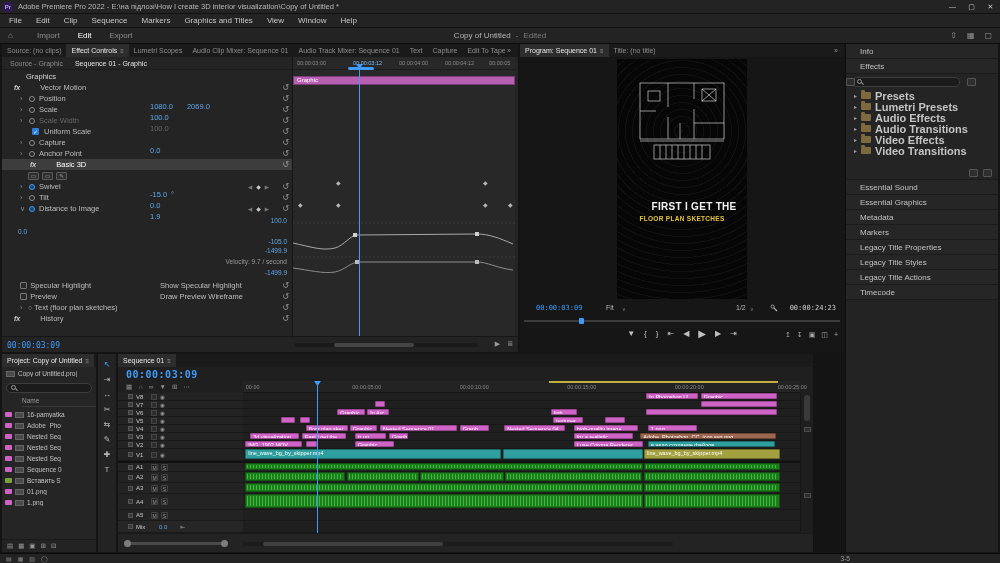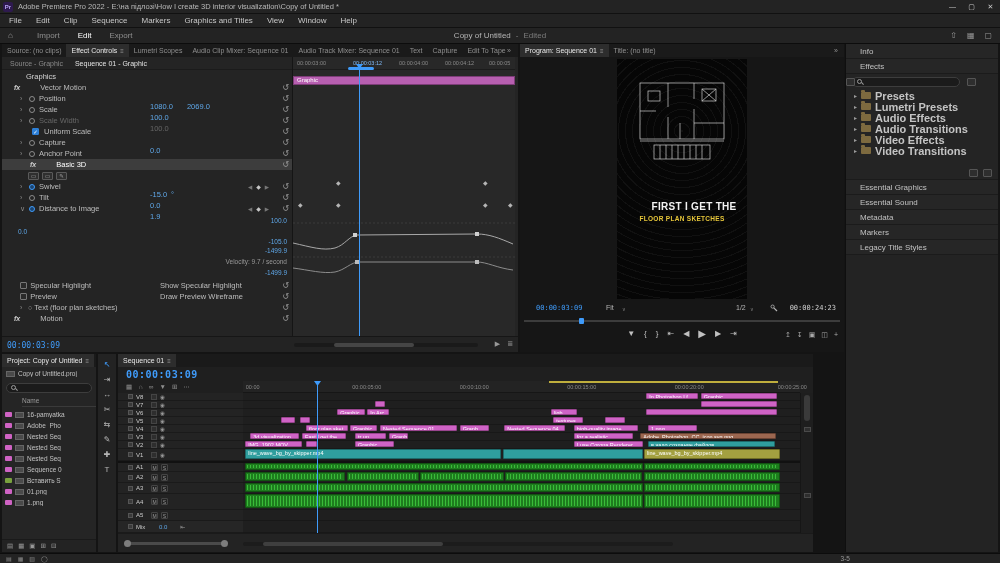--- a/index.html
+++ b/index.html
@@ -415,21 +415,21 @@
         <span class="reset">↺</span>
       </div>
       <div class="ec-row prop">
         <span class="twirl">›</span>
         <span class="circ">○</span>
         <span class="ec-lbl">Text (floor plan sketches)</span>
         <span class="reset">↺</span>
       </div>
       <div class="ec-row fx">
         <span class="fxb">fx</span>
-        <span class="ec-lbl">Motion</span>
+        <span class="ec-lbl">History</span>
         <span class="reset">↺</span>
       </div>
     </div>
   <div id="ec-lane">
     <div id="ec-ruler">
         <span class="ec-tick" style="left: 4px;">00:00:03:00</span>
         <span class="ec-tick hot" style="left: 60px;">00:00:03:12</span>
         <span class="ec-tick" style="left: 106px;">00:00:04:00</span>
         <span class="ec-tick" style="left: 152px;">00:00:04:12</span>
         <span class="ec-tick" style="left: 196px;">00:00:05</span>
@@ -560,25 +560,28 @@
         <div class="fx-tree-row">
           <span class="twirl2">▸</span>
           <span class="folder"></span>
           <span class="fx-tree-lbl">Video Transitions</span>
         </div>
         <div class="fx-foot">
           <span class="fx-mini"></span>
           <span class="fx-mini"></span>
         </div>
       </div>
+      <div class="sb-head">Essential Sound</div>
       <div class="sb-head">Essential Graphics</div>
-      <div class="sb-head">Essential Sound</div>
       <div class="sb-head">Metadata</div>
       <div class="sb-head">Markers</div>
+      <div class="sb-head">Legacy Title Properties</div>
       <div class="sb-head">Legacy Title Styles</div>
+      <div class="sb-head">Legacy Title Actions</div>
+      <div class="sb-head">Timecode</div>
     </div>
 </div>
 
 <div id="project">
   <div id="proj-tabs" class="tabbar">
     <div class="ptab active">
       <span class="ptab-txt">Project: Copy of Untitled</span>
       <span class="pmi">≡</span>
     </div>
   </div>

